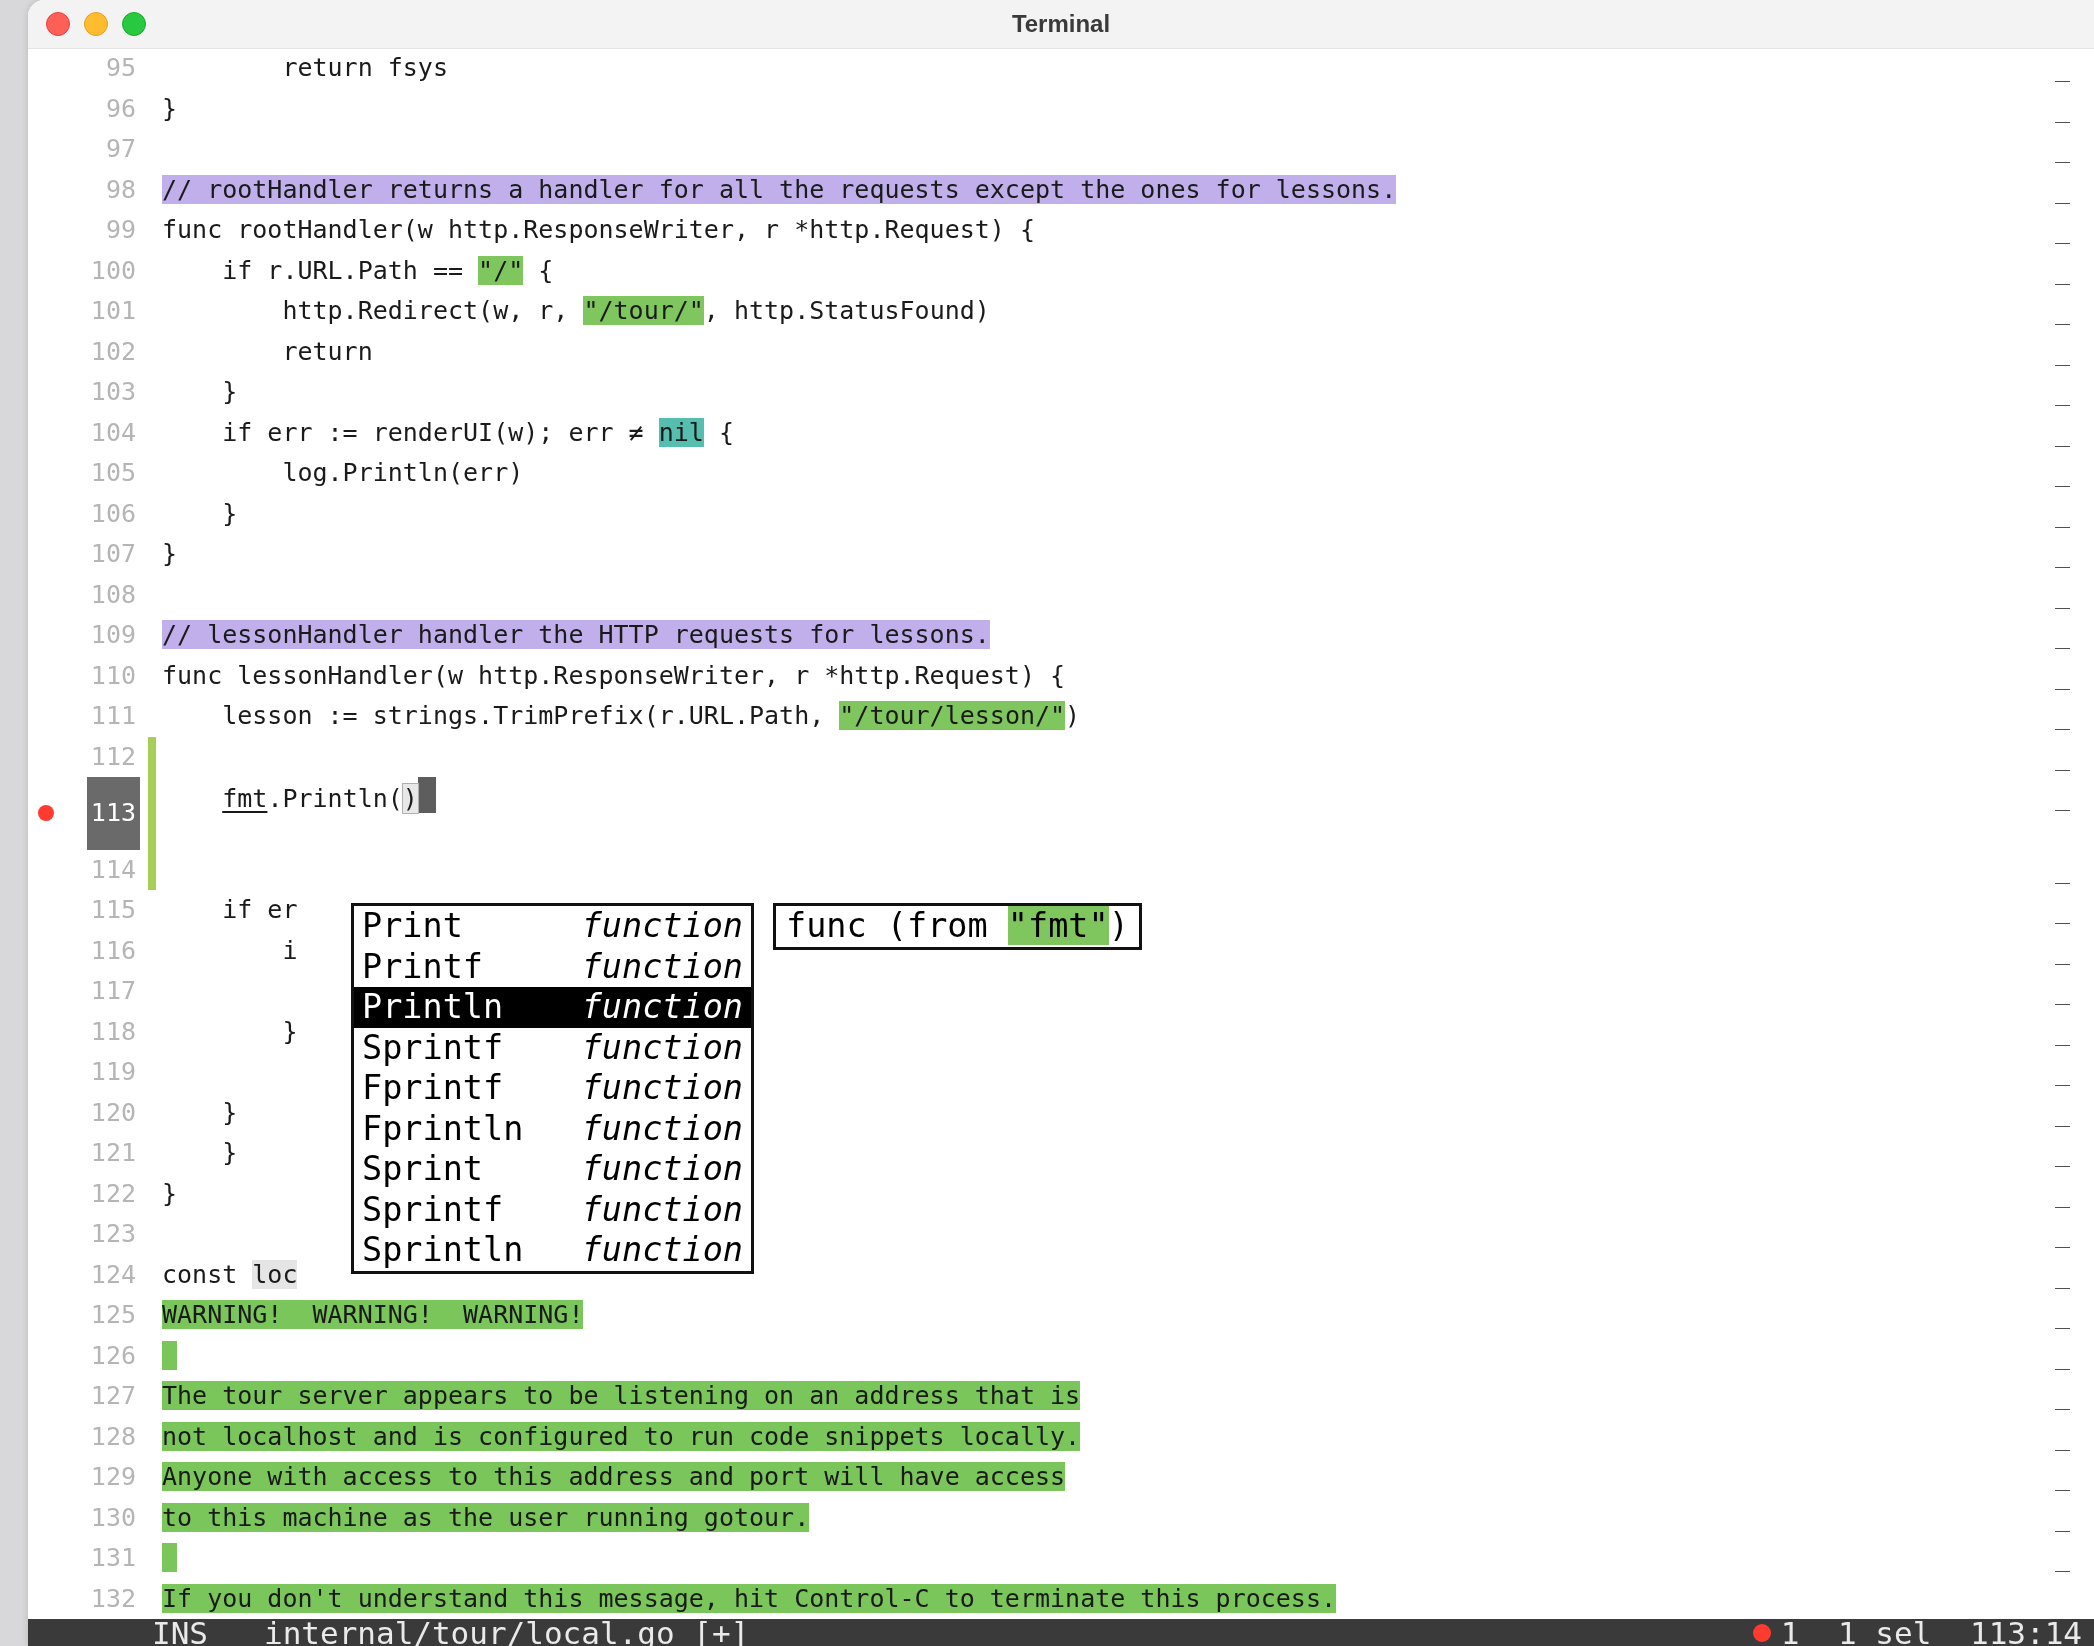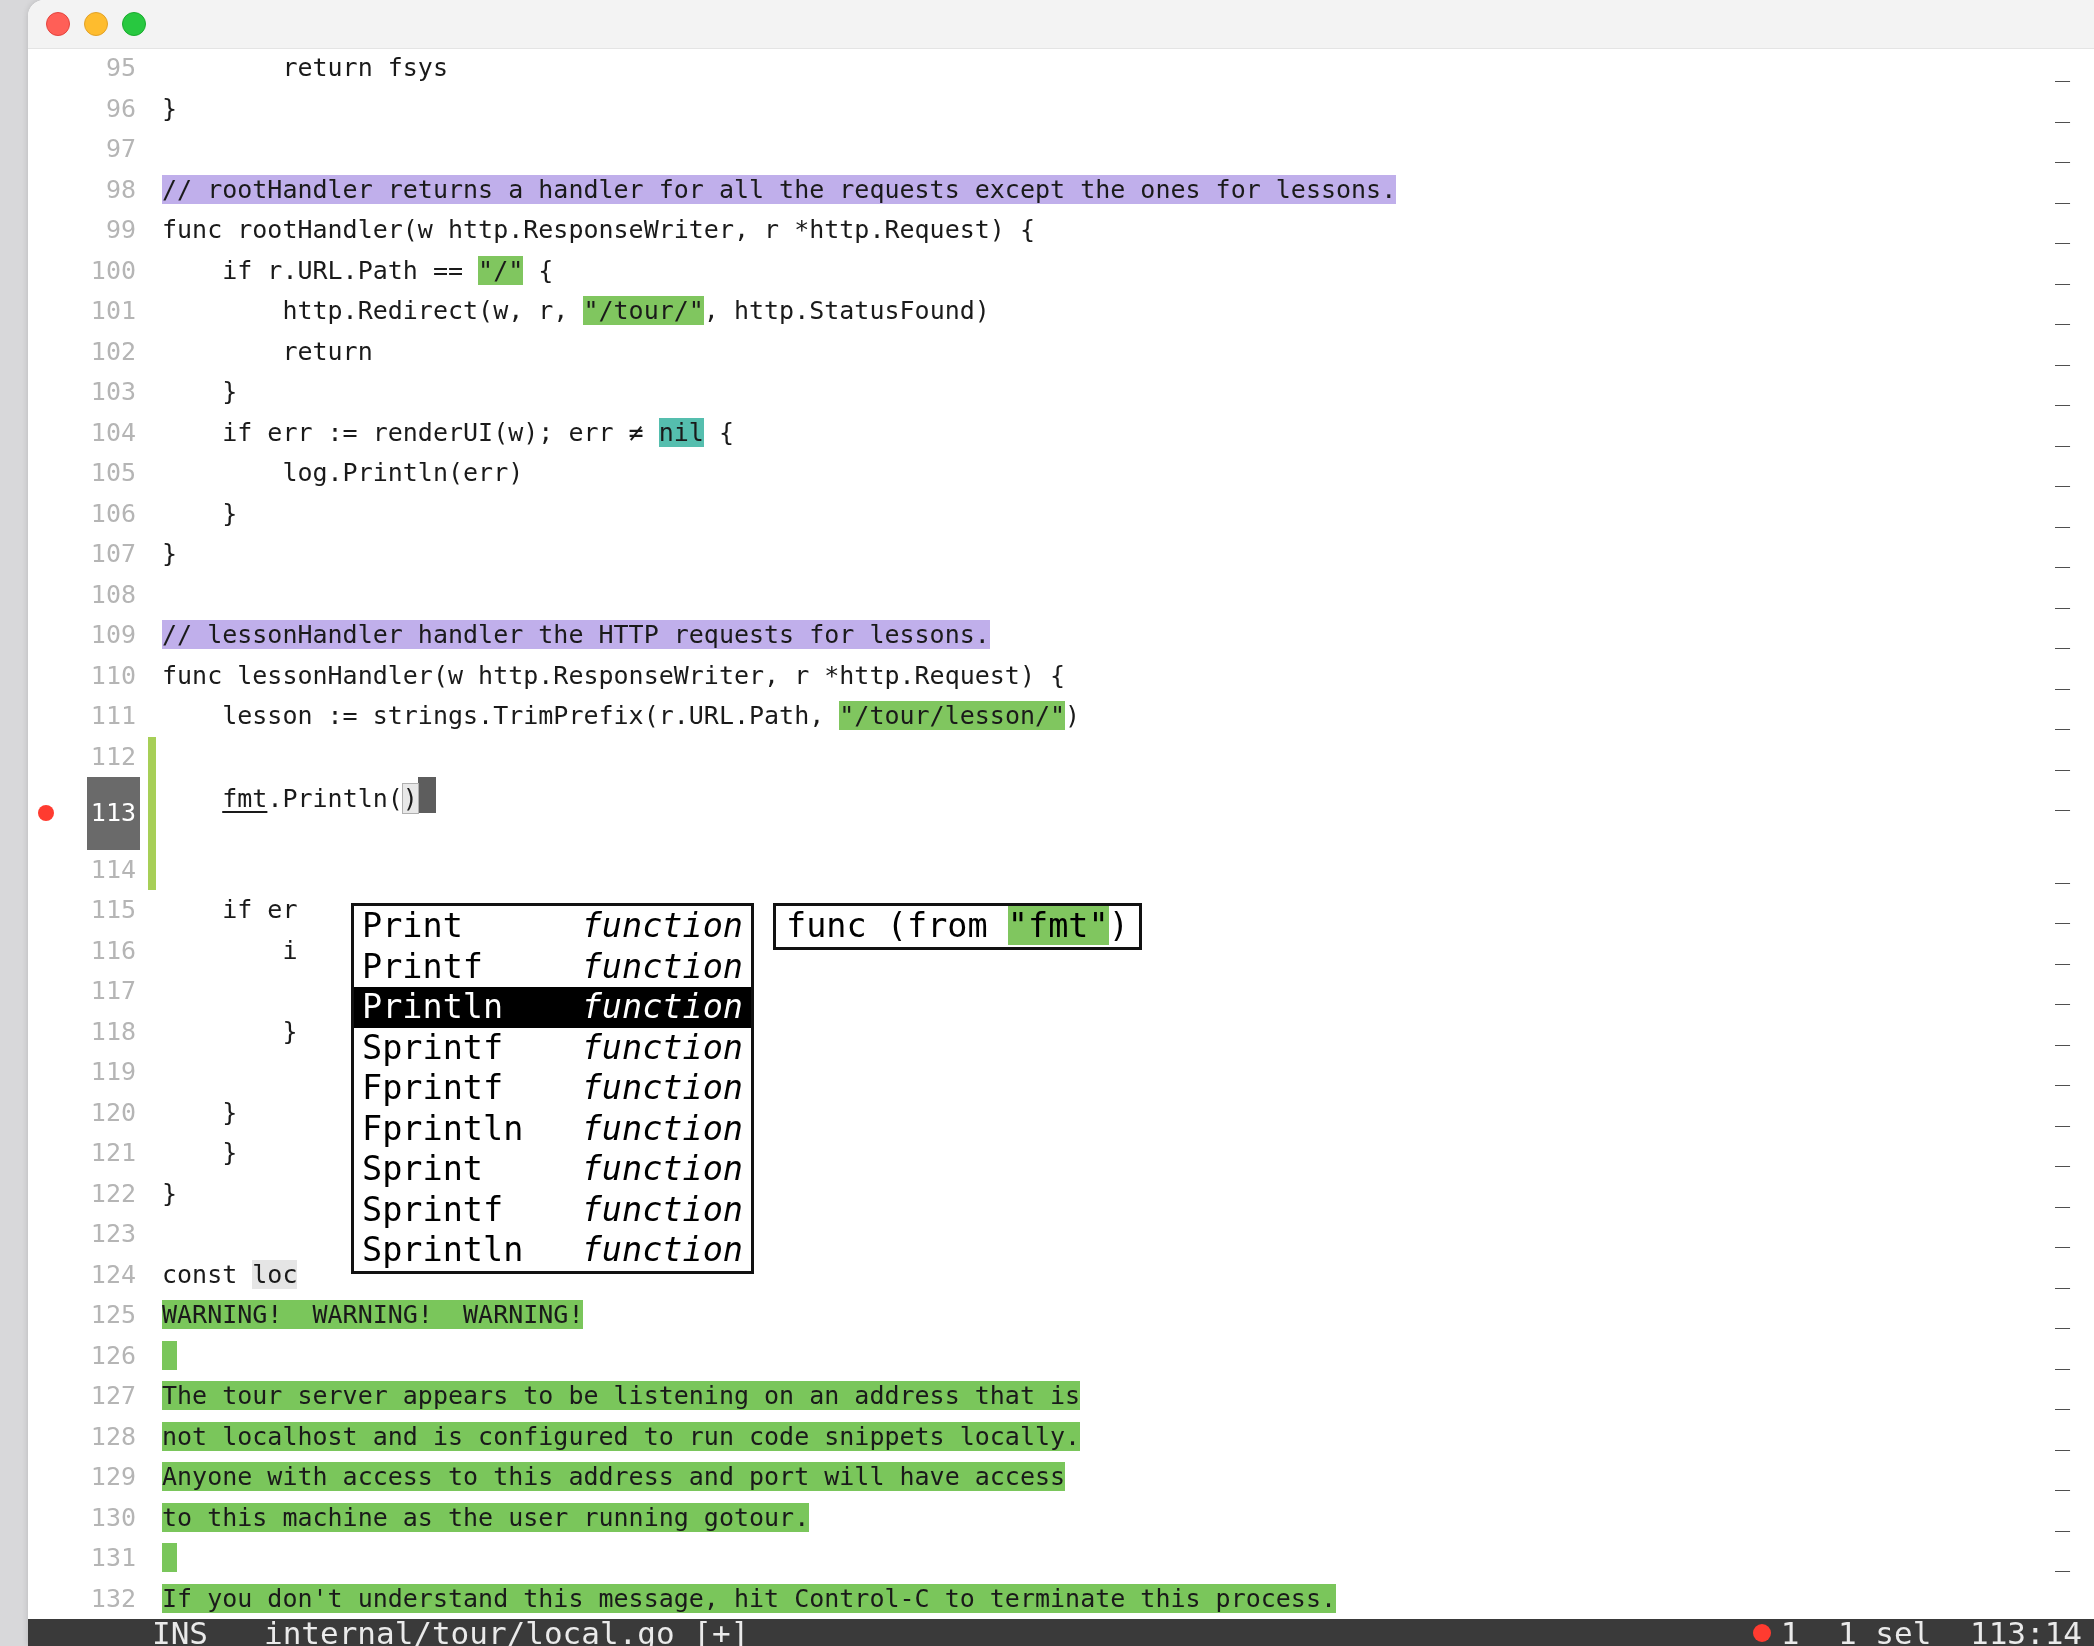--- a/index.html
+++ b/index.html
@@ -189,20 +189,21 @@
 <body>
 
 <div class="window">
 
   <div class="titlebar">
     <div class="traffic">
       <span class="t-close"></span>
       <span class="t-min"></span>
       <span class="t-max"></span>
     </div>
+    <div class="title">Terminal</div>
   </div>
 
   <div class="editor" id="editor"><div class="row"><div class="gutter"><span class="lnbox">95</span></div><div class="stripe"></div><div class="code"><span>        return fsys</span></div><span class="tilde">_</span></div><div class="row"><div class="gutter"><span class="lnbox">96</span></div><div class="stripe"></div><div class="code"><span>}</span></div><span class="tilde">_</span></div><div class="row"><div class="gutter"><span class="lnbox">97</span></div><div class="stripe"></div><div class="code"><span></span></div><span class="tilde">_</span></div><div class="row"><div class="gutter"><span class="lnbox">98</span></div><div class="stripe"></div><div class="code"><span class="hl-comment">// rootHandler returns a handler for all the requests except the ones for lessons.</span></div><span class="tilde">_</span></div><div class="row"><div class="gutter"><span class="lnbox">99</span></div><div class="stripe"></div><div class="code"><span>func rootHandler(w http.ResponseWriter, r *http.Request) {</span></div><span class="tilde">_</span></div><div class="row"><div class="gutter"><span class="lnbox">100</span></div><div class="stripe"></div><div class="code"><span>    if r.URL.Path == </span><span class="hl-str">"/"</span><span> {</span></div><span class="tilde">_</span></div><div class="row"><div class="gutter"><span class="lnbox">101</span></div><div class="stripe"></div><div class="code"><span>        http.Redirect(w, r, </span><span class="hl-str">"/tour/"</span><span>, http.StatusFound)</span></div><span class="tilde">_</span></div><div class="row"><div class="gutter"><span class="lnbox">102</span></div><div class="stripe"></div><div class="code"><span>        return</span></div><span class="tilde">_</span></div><div class="row"><div class="gutter"><span class="lnbox">103</span></div><div class="stripe"></div><div class="code"><span>    }</span></div><span class="tilde">_</span></div><div class="row"><div class="gutter"><span class="lnbox">104</span></div><div class="stripe"></div><div class="code"><span>    if err := renderUI(w); err ≠ </span><span class="hl-nil">nil</span><span> {</span></div><span class="tilde">_</span></div><div class="row"><div class="gutter"><span class="lnbox">105</span></div><div class="stripe"></div><div class="code"><span>        log.Println(err)</span></div><span class="tilde">_</span></div><div class="row"><div class="gutter"><span class="lnbox">106</span></div><div class="stripe"></div><div class="code"><span>    }</span></div><span class="tilde">_</span></div><div class="row"><div class="gutter"><span class="lnbox">107</span></div><div class="stripe"></div><div class="code"><span>}</span></div><span class="tilde">_</span></div><div class="row"><div class="gutter"><span class="lnbox">108</span></div><div class="stripe"></div><div class="code"><span></span></div><span class="tilde">_</span></div><div class="row"><div class="gutter"><span class="lnbox">109</span></div><div class="stripe"></div><div class="code"><span class="hl-comment">// lessonHandler handler the HTTP requests for lessons.</span></div><span class="tilde">_</span></div><div class="row"><div class="gutter"><span class="lnbox">110</span></div><div class="stripe"></div><div class="code"><span>func lessonHandler(w http.ResponseWriter, r *http.Request) {</span></div><span class="tilde">_</span></div><div class="row"><div class="gutter"><span class="lnbox">111</span></div><div class="stripe"></div><div class="code"><span>    lesson := strings.TrimPrefix(r.URL.Path, </span><span class="hl-str">"/tour/lesson/"</span><span>)</span></div><span class="tilde">_</span></div><div class="row"><div class="gutter"><span class="lnbox">112</span></div><div class="stripe on"></div><div class="code"><span></span></div><span class="tilde">_</span></div><div class="row"><div class="gutter current"><span class="breakpoint"></span><span class="lnbox">113</span></div><div class="stripe on"></div><div class="code"><span>    </span><span class="underline">fmt</span><span>.Println(</span><span class="cursor-block">)</span><span class="trailing-cursor"></span></div><span class="tilde">_</span></div><div class="row"><div class="gutter"><span class="lnbox">114</span></div><div class="stripe on"></div><div class="code"><span></span></div><span class="tilde">_</span></div><div class="row"><div class="gutter"><span class="lnbox">115</span></div><div class="stripe"></div><div class="code"><span>    if er</span></div><span class="tilde">_</span></div><div class="row"><div class="gutter"><span class="lnbox">116</span></div><div class="stripe"></div><div class="code"><span>        i</span></div><span class="tilde">_</span></div><div class="row"><div class="gutter"><span class="lnbox">117</span></div><div class="stripe"></div><div class="code"><span></span></div><span class="tilde">_</span></div><div class="row"><div class="gutter"><span class="lnbox">118</span></div><div class="stripe"></div><div class="code"><span>        }</span></div><span class="tilde">_</span></div><div class="row"><div class="gutter"><span class="lnbox">119</span></div><div class="stripe"></div><div class="code"><span></span></div><span class="tilde">_</span></div><div class="row"><div class="gutter"><span class="lnbox">120</span></div><div class="stripe"></div><div class="code"><span>    }</span></div><span class="tilde">_</span></div><div class="row"><div class="gutter"><span class="lnbox">121</span></div><div class="stripe"></div><div class="code"><span>    }</span></div><span class="tilde">_</span></div><div class="row"><div class="gutter"><span class="lnbox">122</span></div><div class="stripe"></div><div class="code"><span>}</span></div><span class="tilde">_</span></div><div class="row"><div class="gutter"><span class="lnbox">123</span></div><div class="stripe"></div><div class="code"><span></span></div><span class="tilde">_</span></div><div class="row"><div class="gutter"><span class="lnbox">124</span></div><div class="stripe"></div><div class="code"><span>const </span><span class="hl-loc">loc</span></div><span class="tilde">_</span></div><div class="row"><div class="gutter"><span class="lnbox">125</span></div><div class="stripe"></div><div class="code"><span class="hl-str2">WARNING!  WARNING!  WARNING!</span></div><span class="tilde">_</span></div><div class="row"><div class="gutter"><span class="lnbox">126</span></div><div class="stripe"></div><div class="code"><span class="hl-str2"> </span></div><span class="tilde">_</span></div><div class="row"><div class="gutter"><span class="lnbox">127</span></div><div class="stripe"></div><div class="code"><span class="hl-str2">The tour server appears to be listening on an address that is</span></div><span class="tilde">_</span></div><div class="row"><div class="gutter"><span class="lnbox">128</span></div><div class="stripe"></div><div class="code"><span class="hl-str2">not localhost and is configured to run code snippets locally.</span></div><span class="tilde">_</span></div><div class="row"><div class="gutter"><span class="lnbox">129</span></div><div class="stripe"></div><div class="code"><span class="hl-str2">Anyone with access to this address and port will have access</span></div><span class="tilde">_</span></div><div class="row"><div class="gutter"><span class="lnbox">130</span></div><div class="stripe"></div><div class="code"><span class="hl-str2">to this machine as the user running gotour.</span></div><span class="tilde">_</span></div><div class="row"><div class="gutter"><span class="lnbox">131</span></div><div class="stripe"></div><div class="code"><span class="hl-str2"> </span></div><span class="tilde">_</span></div><div class="row"><div class="gutter"><span class="lnbox">132</span></div><div class="stripe"></div><div class="code"><span class="hl-str2">If you don't understand this message, hit Control-C to terminate this process.</span></div></div></div>
 
   <div class="popup" id="completion-popup" style="left: 323px; top: 903px; width: 397px;">
       <div class="popup-row">
         <span>Print</span>
         <span class="kind">function</span>
       </div>
       <div class="popup-row">

